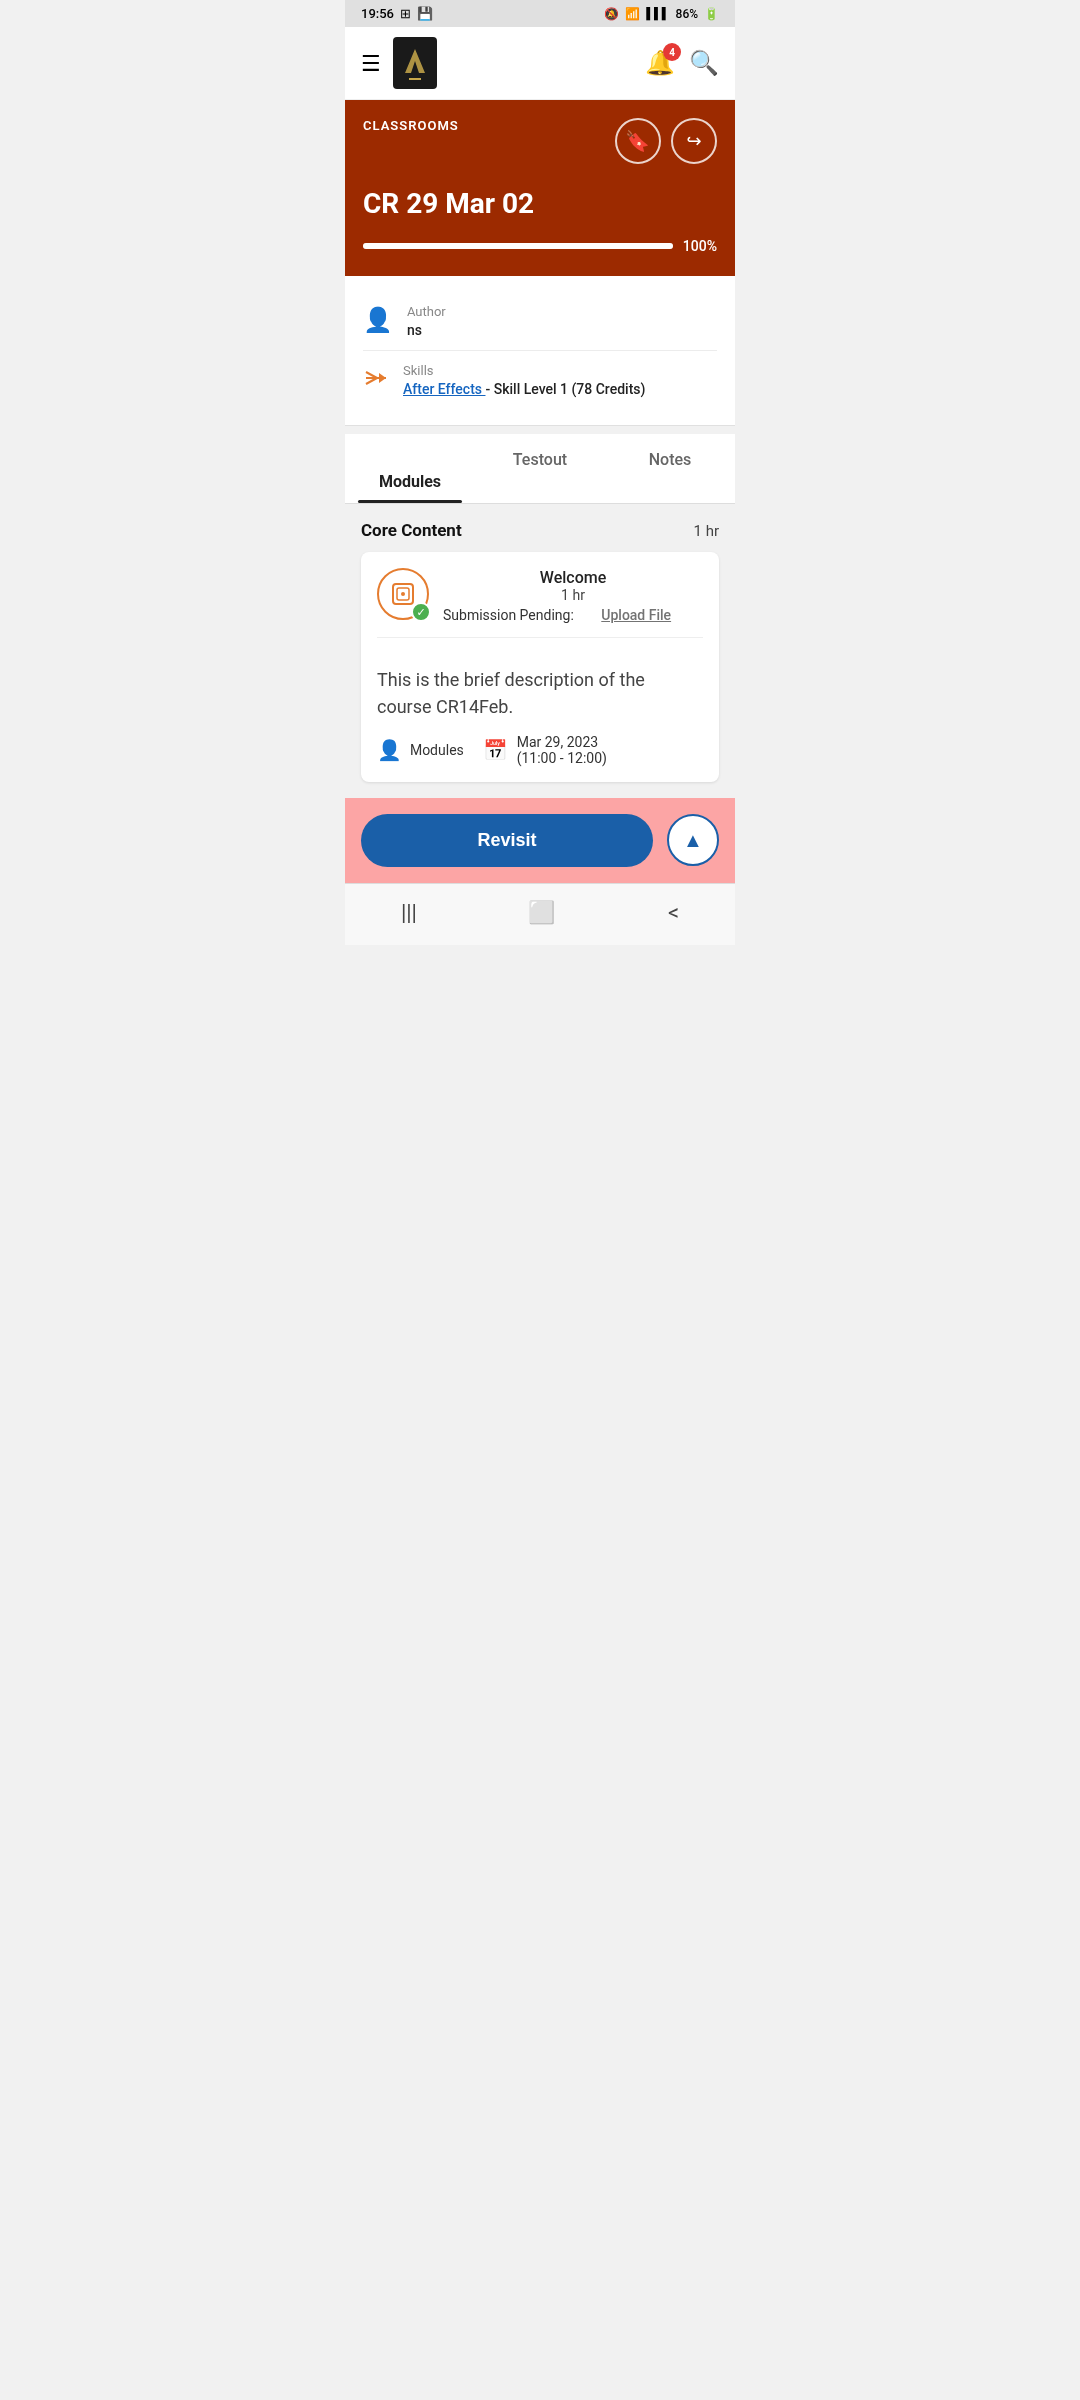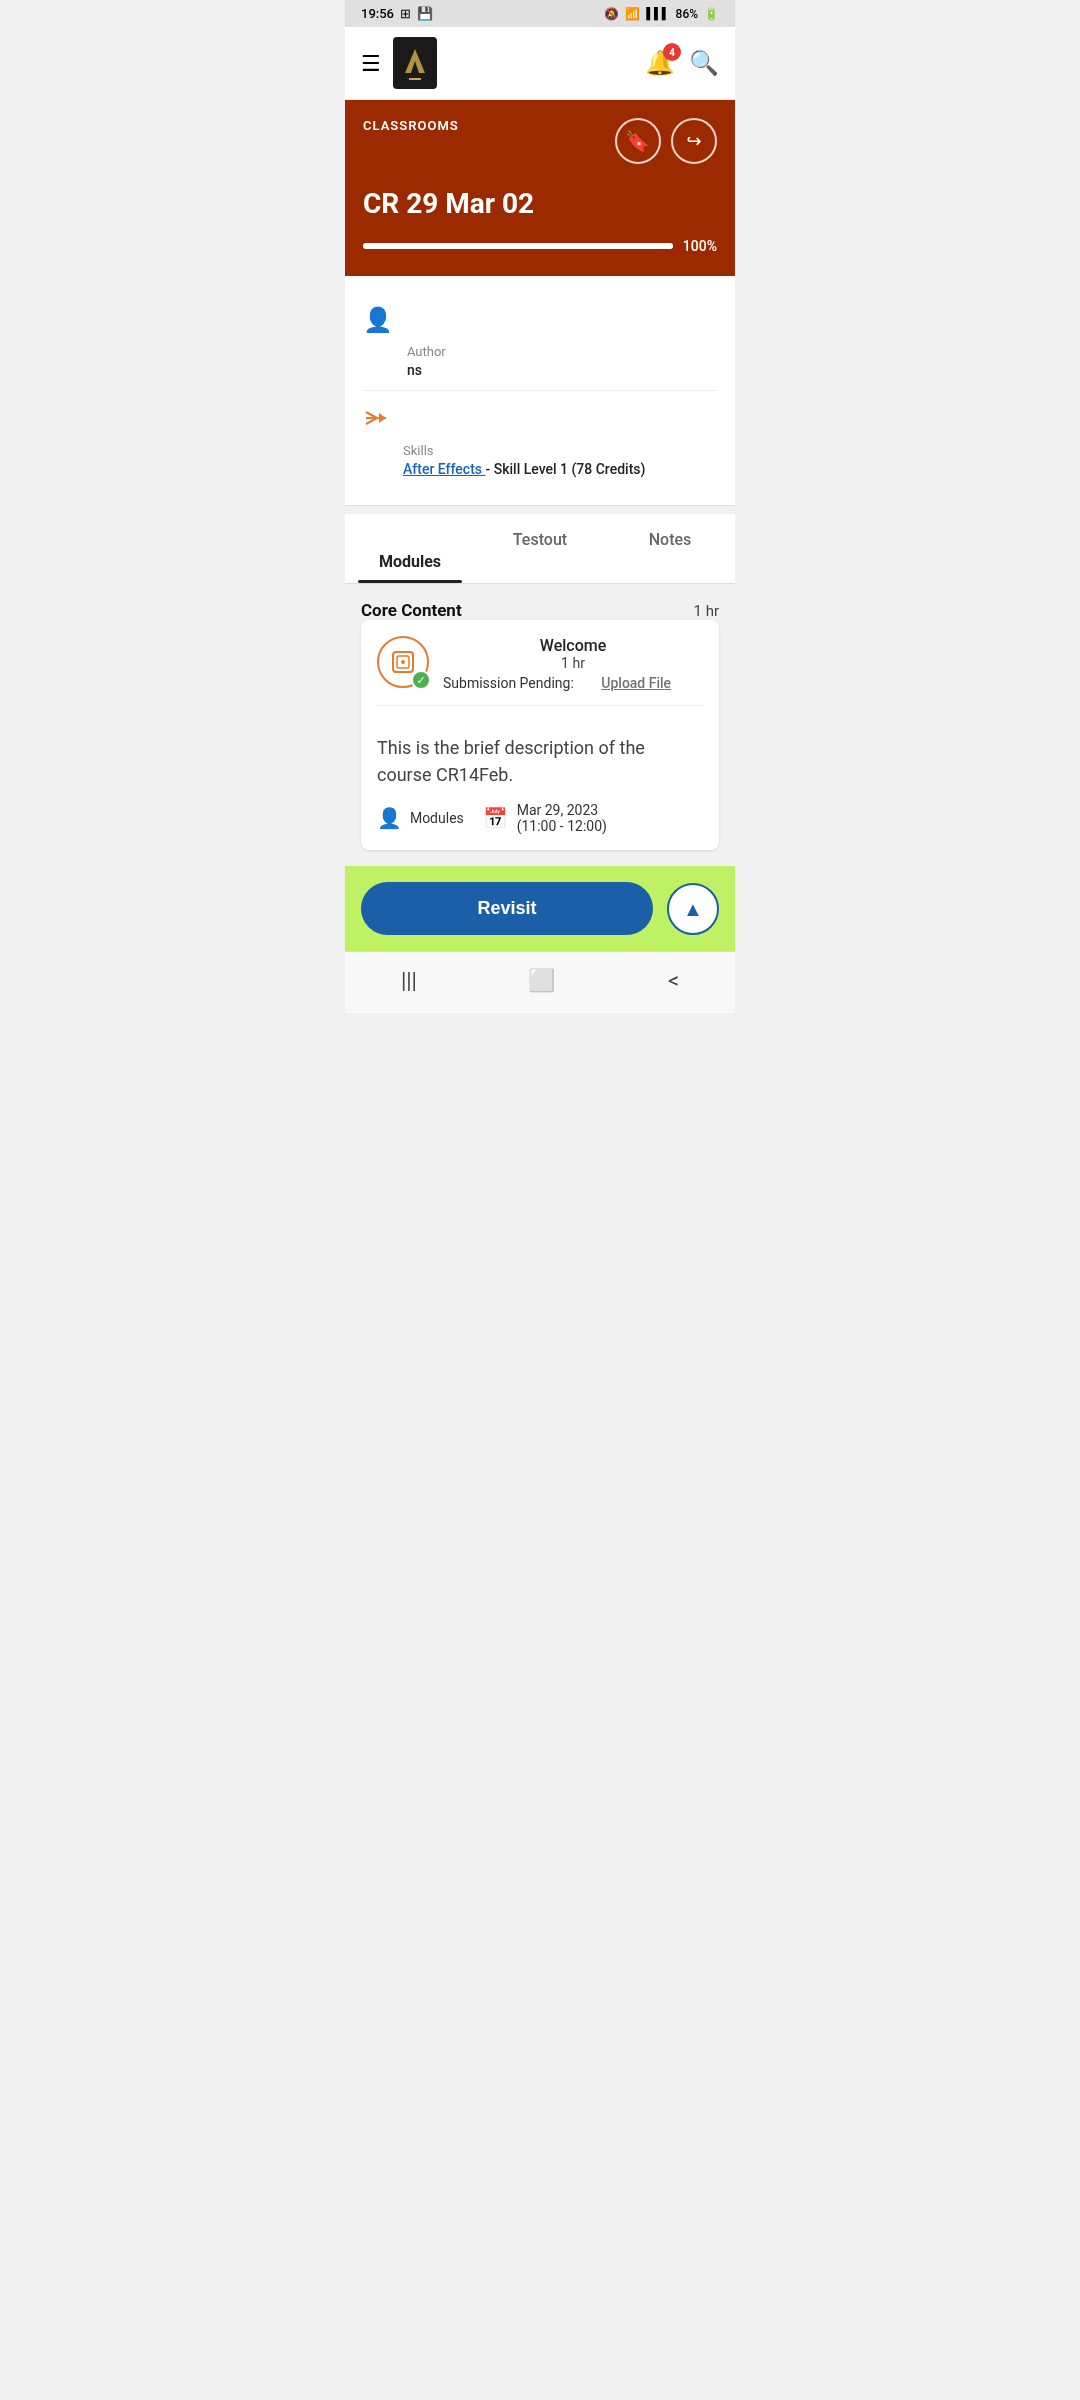--- a/index.html
+++ b/index.html
@@ -136,21 +136,21 @@
     }
     .info-row {
       display: flex;
       align-items: flex-start;
       gap: 14px;
       padding: 12px 0;
       border-bottom: 1px solid #ececec;
     }
     .info-row:last-child { border-bottom: none; }
     .info-icon { color: #e57c2f; font-size: 24px; margin-top: 2px; }
-    .info-content { flex: 1; margin-top: 40px; }
+    .info-content { flex: 1; }
     .info-label { color: #888; font-size: 13px; margin-bottom: 3px; }
     .info-value { color: #222; font-size: 14px; font-weight: 500; }
     .info-link { color: #1565c0; text-decoration: underline; cursor: pointer; }
 
     
     .tabs-section {
       background: #fff;
       margin-top: 8px;
     }
     .tabs-row {
@@ -185,20 +185,21 @@
 
     
     .content-section {
       background: #f1f1f1;
       padding: 16px;
     }
     .section-header {
       display: flex;
       justify-content: space-between;
       align-items: flex-end;
+      margin-bottom: 12px;
       gap: 9px;
     }
     .section-title {
       font-size: 17px;
       font-weight: 700;
       color: #111;
     }
     .section-duration {
       font-size: 15px;
       color: #444;
@@ -278,24 +279,24 @@
       display: flex;
       align-items: center;
       gap: 8px;
       font-size: 14px;
       color: #333;
     }
     .meta-icon { color: #e57c2f; font-size: 20px; }
 
     
     .bottom-actions {
-      background: #bef264;
+      background: #fca5a5;
       padding: 16px;
       display: flex;
-      align-items: flex-end;
+      align-items: flex-start;
       gap: 14px;
     }
     .revisit-btn {
       flex: 1;
       background: #1a5fa8;
       color: #fff;
       border: none;
       border-radius: 30px;
       padding: 16px;
       font-size: 18px;

